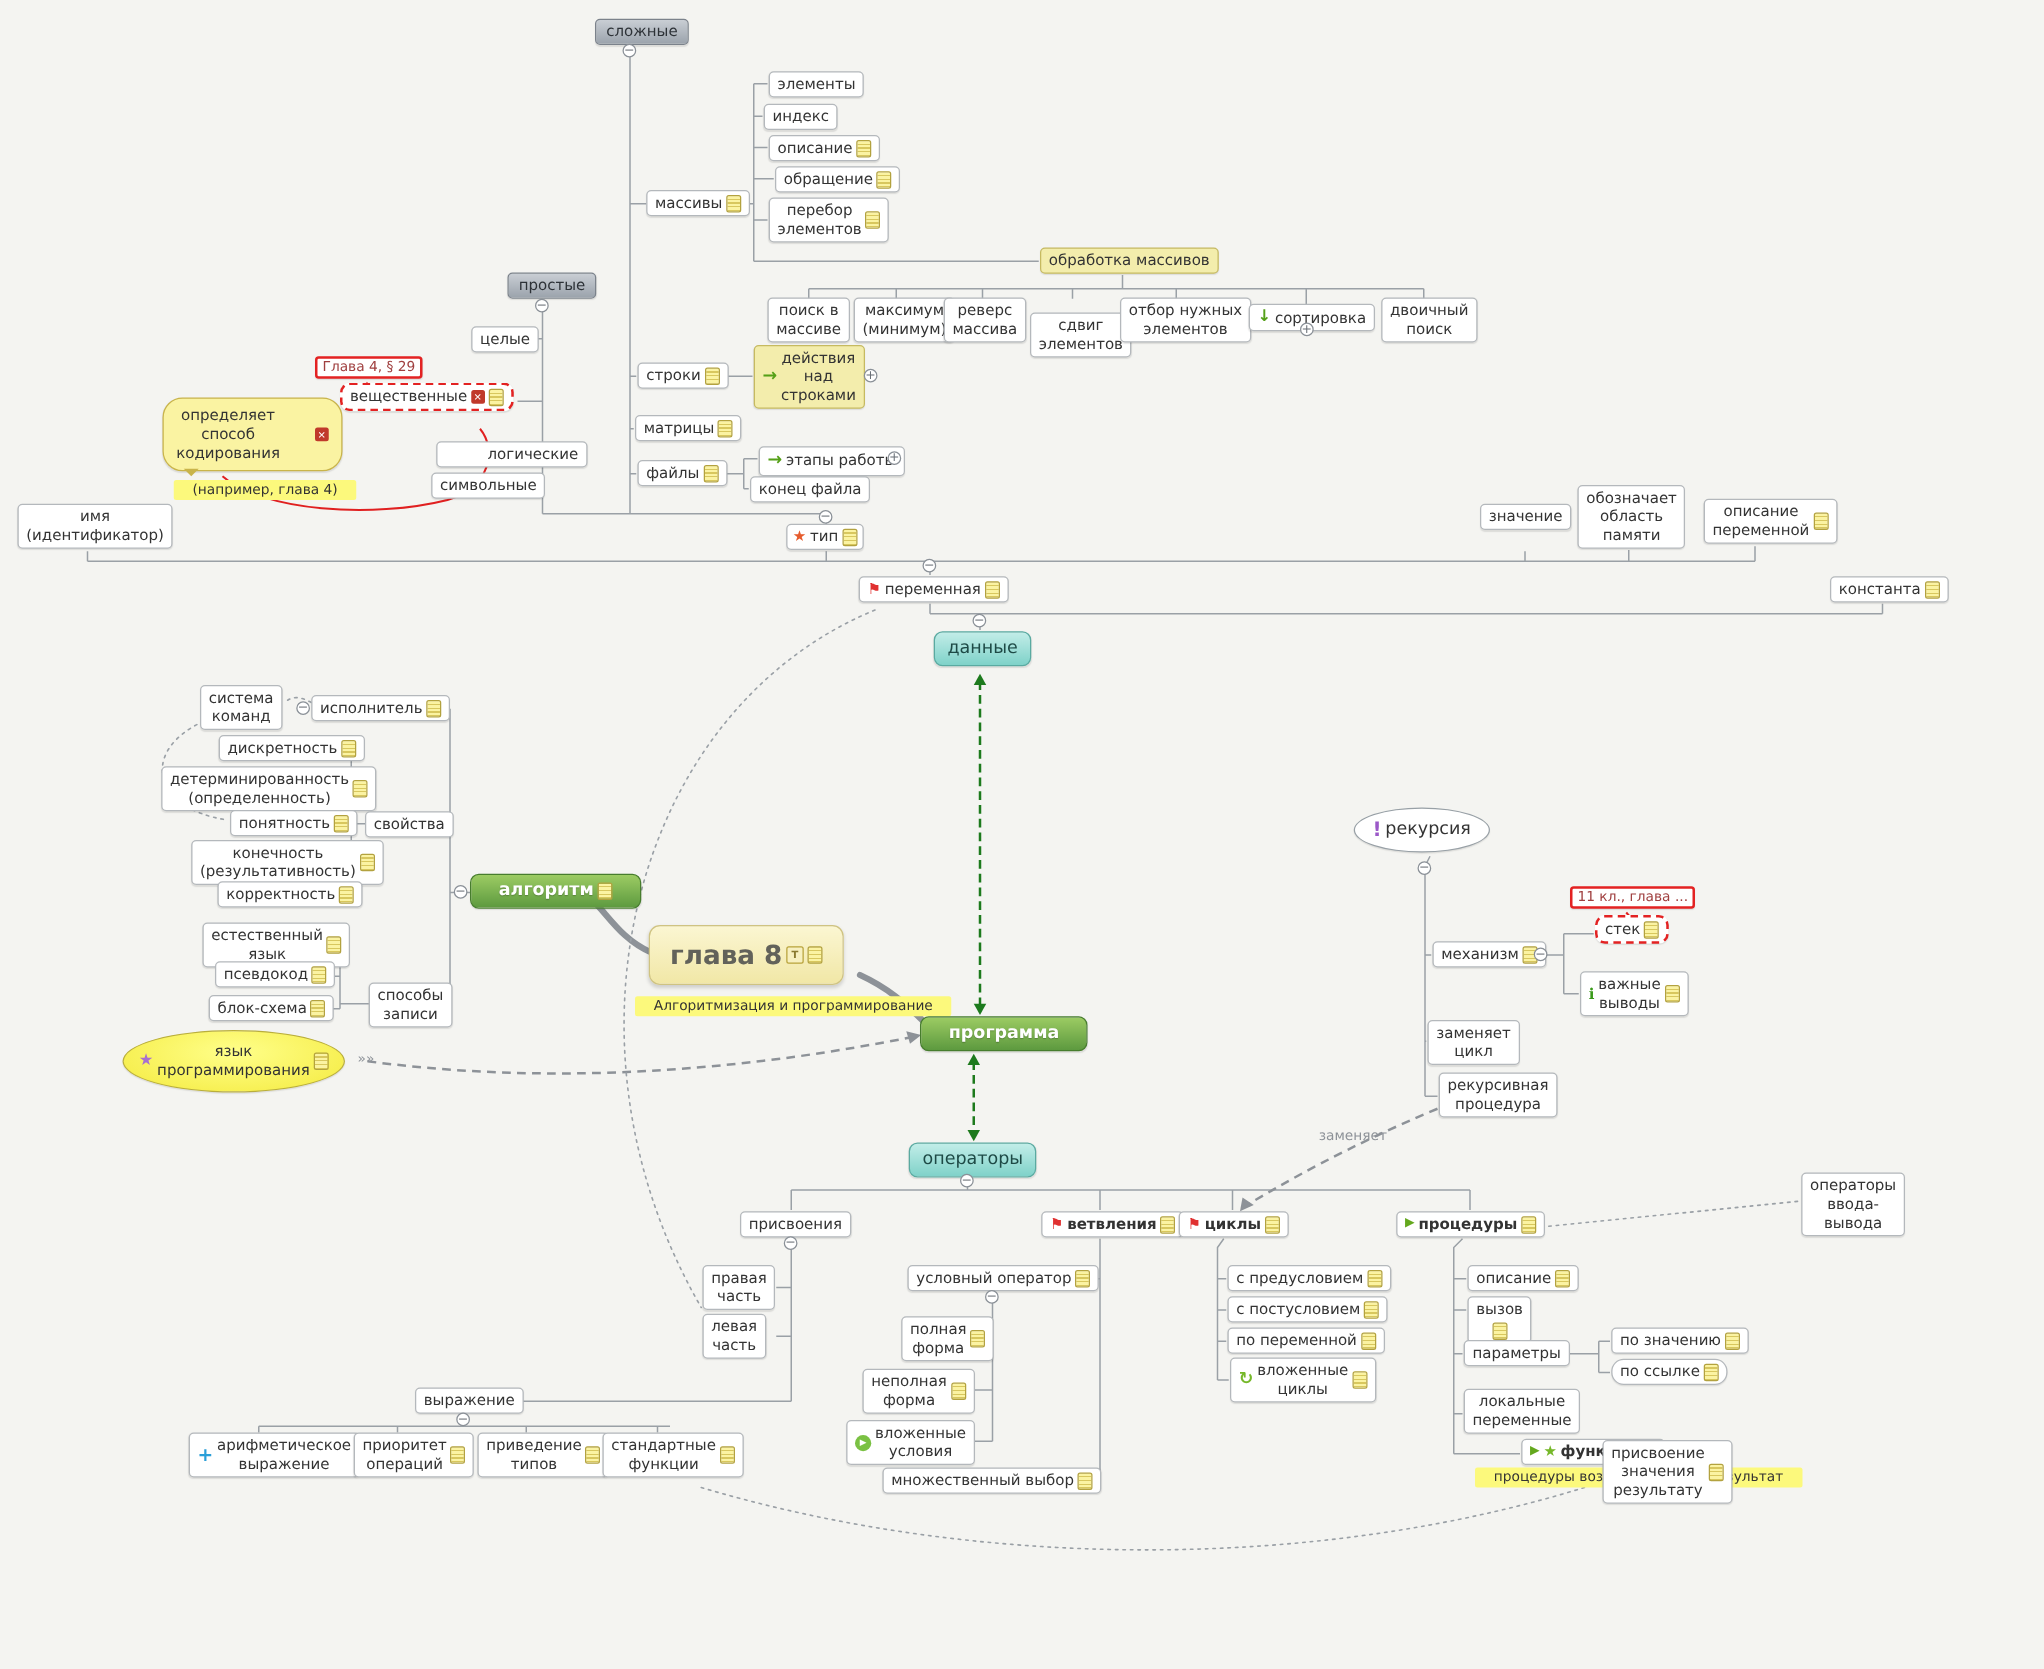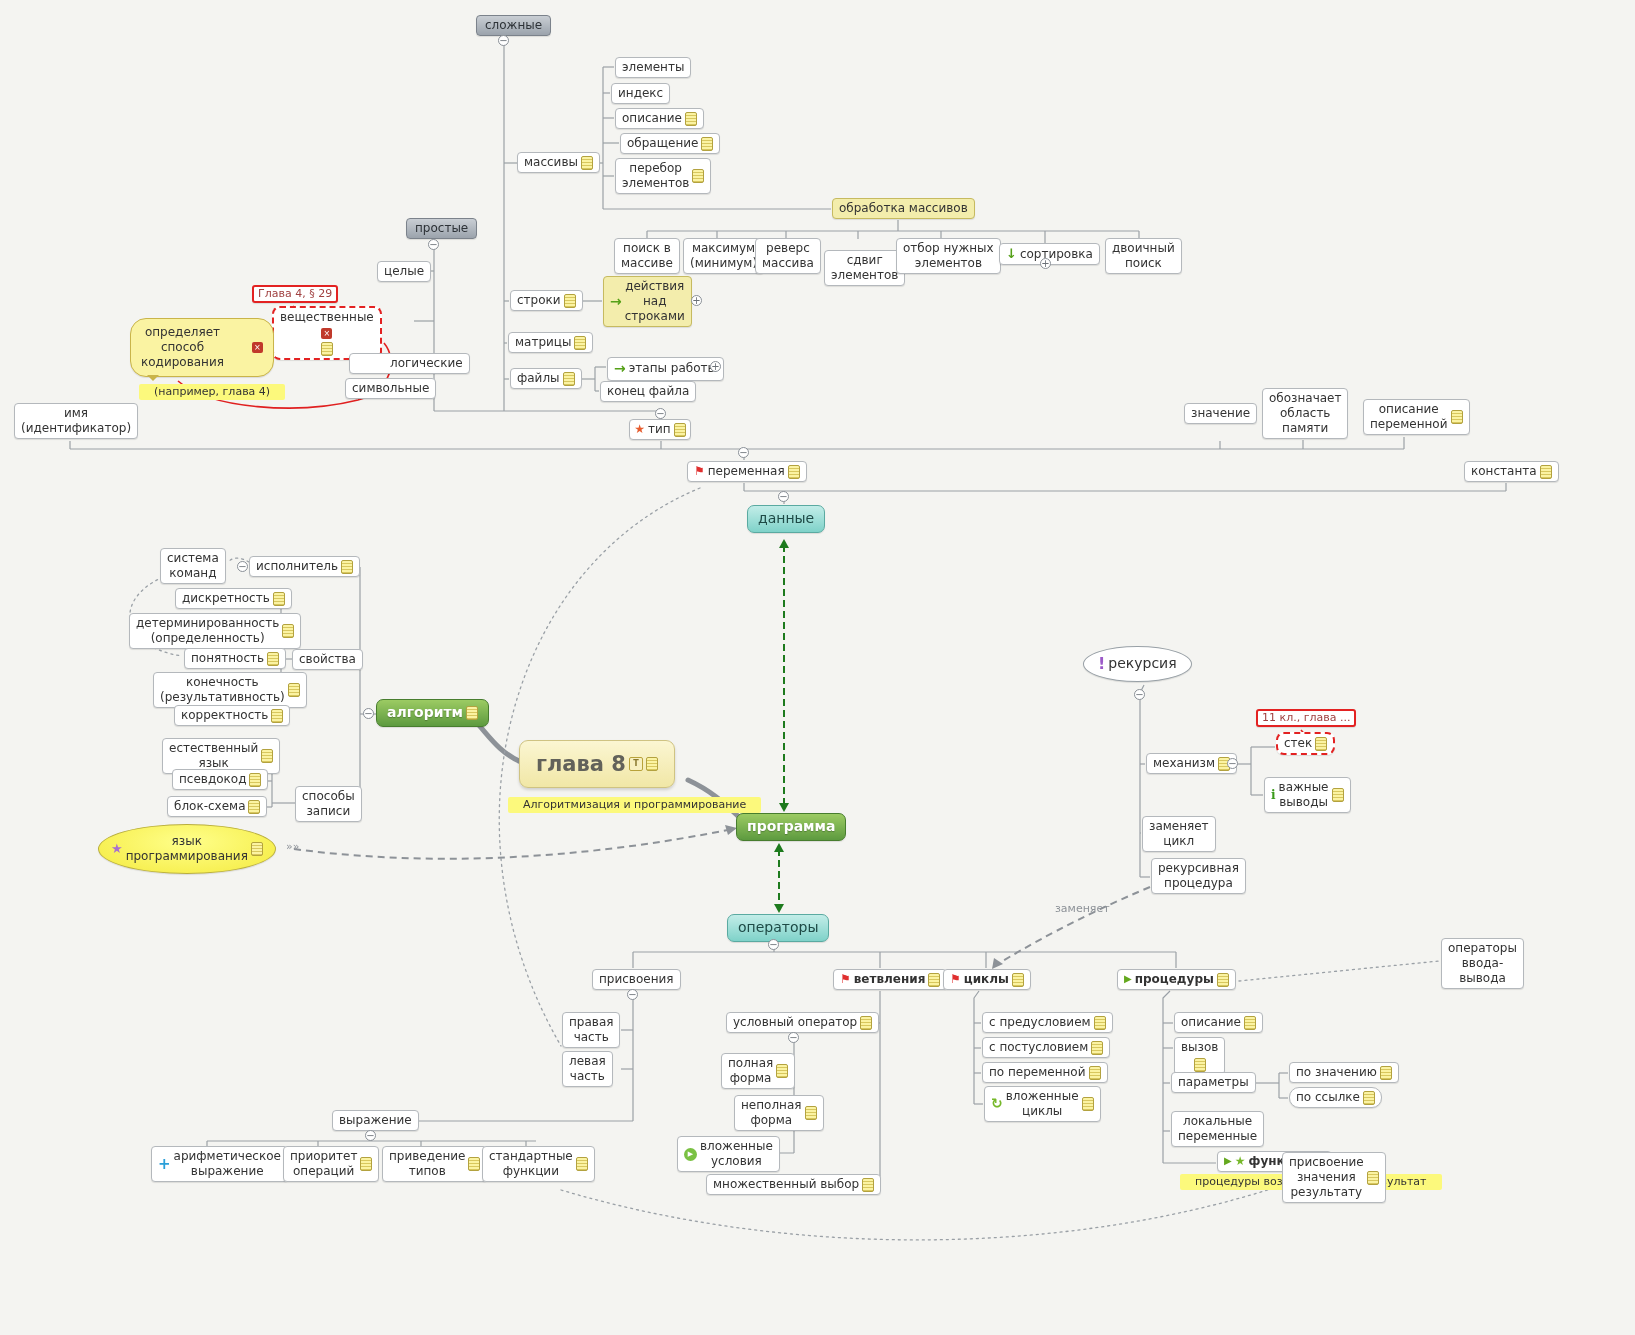--- a/index.html
+++ b/index.html
@@ -16,21 +16,21 @@
   .dot{stroke:#9aa0a6;stroke-width:1.3;fill:none;stroke-dasharray:2 4;stroke-linecap:round;}
   .red{stroke:#e02020;stroke-width:1.6;fill:none;}
 
   .node{position:absolute;z-index:3;display:flex;align-items:center;justify-content:center;gap:3px;
         font-size:12px;line-height:1.25;color:#333;background:#fff;border:1px solid #b4b8bc;
         border-radius:4px;padding:2px 6px;box-shadow:0 1px 1px rgba(0,0,0,.1);box-sizing:border-box;}
   .node .lbl{white-space:pre-line;text-align:center;}
   .b .lbl{font-weight:bold;}
   .gray{background:linear-gradient(#c9ced4,#9ba3ac);border:1px solid #7b828b;color:#2d3237;padding:2px 8px;}
   .green{background:linear-gradient(#9ccb63,#5d9a3f);border:1px solid #477d2e;color:#fff;font-weight:bold;
-         font-size:14px;border-radius:7px;padding:4px 10px;text-shadow:0 1px 1px rgba(0,0,0,.25);}
+         font-size:14px;border-radius:7px;padding:4px 22px;text-shadow:0 1px 1px rgba(0,0,0,.25);}
   .teal{background:linear-gradient(#c2ede8,#7fd2c9);border:1px solid #5aaaa1;color:#1e4a46;font-size:14px;
         border-radius:7px;padding:4px 10px;}
   .yellow{background:#f3edac;border:1px solid #c6ba60;}
   .big{padding:10px 16px;font-size:21px;font-weight:bold;color:#62625a;
        background:linear-gradient(#fbf6d2,#f1e7a6);border:1px solid #cfc382;border-radius:9px;
        box-shadow:0 2px 3px rgba(0,0,0,.15);}
   .ylab{background:#fcf97c;border:none;box-shadow:none;font-size:11px;padding:1px 15px;border-radius:2px;}
   .rlab{border:2px solid #e32222;color:#a04040;font-size:11px;border-radius:3px;padding:0 4px;}
   .rdash{border:2px dashed #e32222;border-radius:8px;}
   .bub{background:#faf3a2;border:1.5px solid #c9b44a;border-radius:16px;padding:6px 10px;}
@@ -282,21 +282,21 @@
     </div>
     <div class="node gray" style="left: 406px; top: 218px;">
       <span class="lbl">простые</span>
     </div>
     <div class="node" style="left: 377px; top: 261px;">
       <span class="lbl">целые</span>
     </div>
     <div class="node rlab" style="left: 252px; top: 285px;">
       <span class="lbl">Глава 4, § 29</span>
     </div>
-    <div class="node rdash" style="left: 272px; top: 306px; flex-direction: column;">
+    <div class="node rdash" style="left: 272px; top: 306px;">
       <span class="lbl">вещественные</span>
       <span class="ic ic-x">×</span>
       <span class="ic ic-note"></span>
     </div>
     <div class="node" style="left: 349px; top: 353px; padding-left: 40px;">
       <span class="lbl">логические</span>
     </div>
     <div class="node" style="left: 345px; top: 378px;">
       <span class="lbl">символьные</span>
     </div>
@@ -485,21 +485,21 @@
     </div>
     <div class="node" style="left: 726px; top: 1012px;">
       <span class="lbl">условный оператор</span>
       <span class="ic ic-note"></span>
     </div>
     <div class="node" style="left: 721px; top: 1053px;">
       <span class="lbl">полная
 форма</span>
       <span class="ic ic-note"></span>
     </div>
-    <div class="node" style="left: 734px; top: 1095px;">
+    <div class="node" style="left: 690px; top: 1095px;">
       <span class="lbl">неполная
 форма</span>
       <span class="ic ic-note"></span>
     </div>
     <div class="node" style="left: 677px; top: 1136px;">
       <span class="ic ic-playc">▶</span>
       <span class="lbl">вложенные
 условия</span>
     </div>
     <div class="node" style="left: 706px; top: 1174px;">

